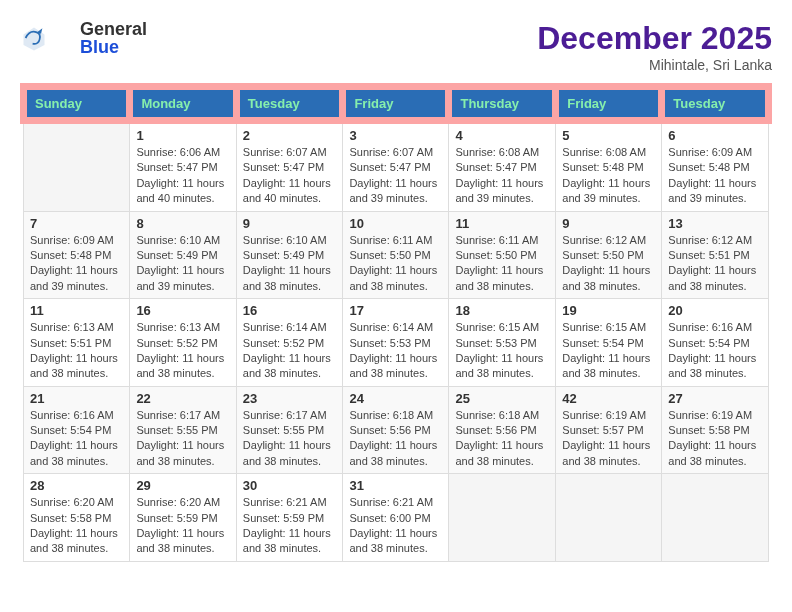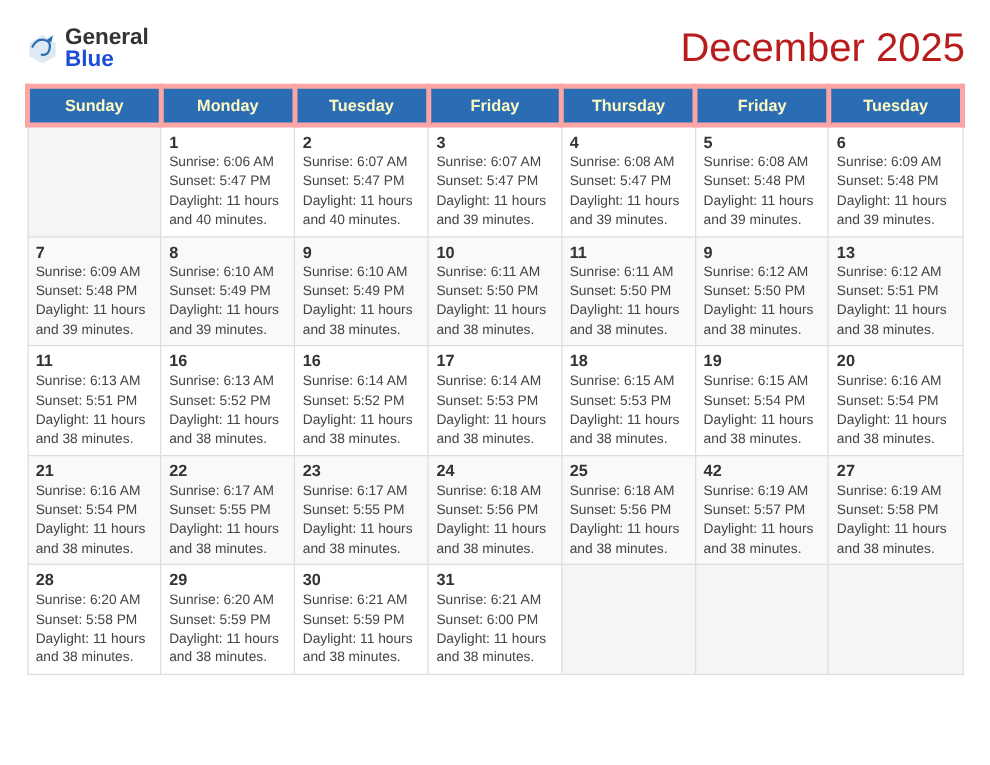--- a/index.html
+++ b/index.html
@@ -12,20 +12,21 @@
     }
     .header {
       display: flex;
       justify-content: space-between;
       align-items: flex-start;
       margin-bottom: 10px;
     }
     .logo {
       display: flex;
       align-items: center;
+      gap: 28px;
     }
     .logo-text {
       display: flex;
       flex-direction: column;
       line-height: 1;
     }
     .logo-general {
       font-size: 18px;
       font-weight: bold;
       color: #333;
@@ -38,40 +39,40 @@
     .logo-icon {
       width: 28px;
       height: 28px;
       margin-right: 4px;
     }
     .title-block {
       text-align: right;
     }
     .month-title {
       font-size: 32px;
-      font-weight: normal;
-      color: #b91c1c;
+      font-weight: bold;
+      color: #4c1d95;
     }
     .location {
       font-size: 14px;
       color: #555;
     }
     .calendar {
       width: 100%;
       border-collapse: collapse;
       border: 1px solid #ccc;
     }
     .calendar th {
       background: #2a6db5;
-      color: #fef9c3;
-      text-align: center;
+      color: #86efac;
+      text-align: left;
       padding: 6px 8px;
       font-size: 13px;
       font-weight: bold;
-      border: 4px solid #fca5a5;
+      border: 7px solid #fca5a5;
     }
     .calendar td {
       vertical-align: top;
       padding: 4px 6px;
       border: 1px solid #ddd;
       width: 108px;
       min-height: 80px;
       background: #fff;
     }
     .calendar tr:nth-child(even) td {
@@ -103,20 +104,21 @@
       <path d="M 8 20 Q 14 8 24 12 Q 30 14 28 22 Q 26 30 18 28" stroke="#2a6db5" stroke-width="2.5" fill="none"></path>
       <path d="M 24 12 L 32 6 L 30 14" fill="#2a6db5"></path>
     </svg>
     <div class="logo-text">
       <span class="logo-general">General</span>
       <span class="logo-blue">Blue</span>
     </div>
   </div>
   <div class="title-block">
     <div class="month-title">December 2025</div>
+    <div class="location">Mihintale, Sri Lanka</div>
   </div>
 </div>
 
 <table class="calendar">
   <thead>
     <tr>
     <th>Sunday</th>
         <th>Monday</th>
         <th>Tuesday</th>
         <th>Friday</th>

